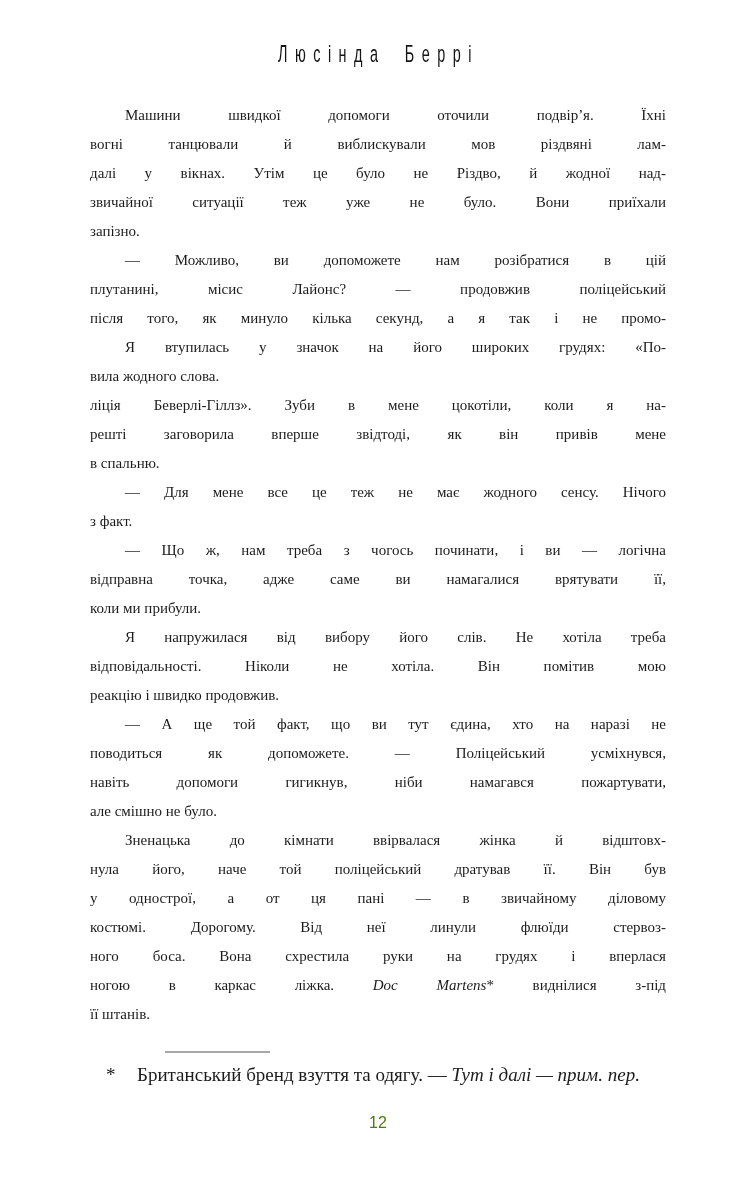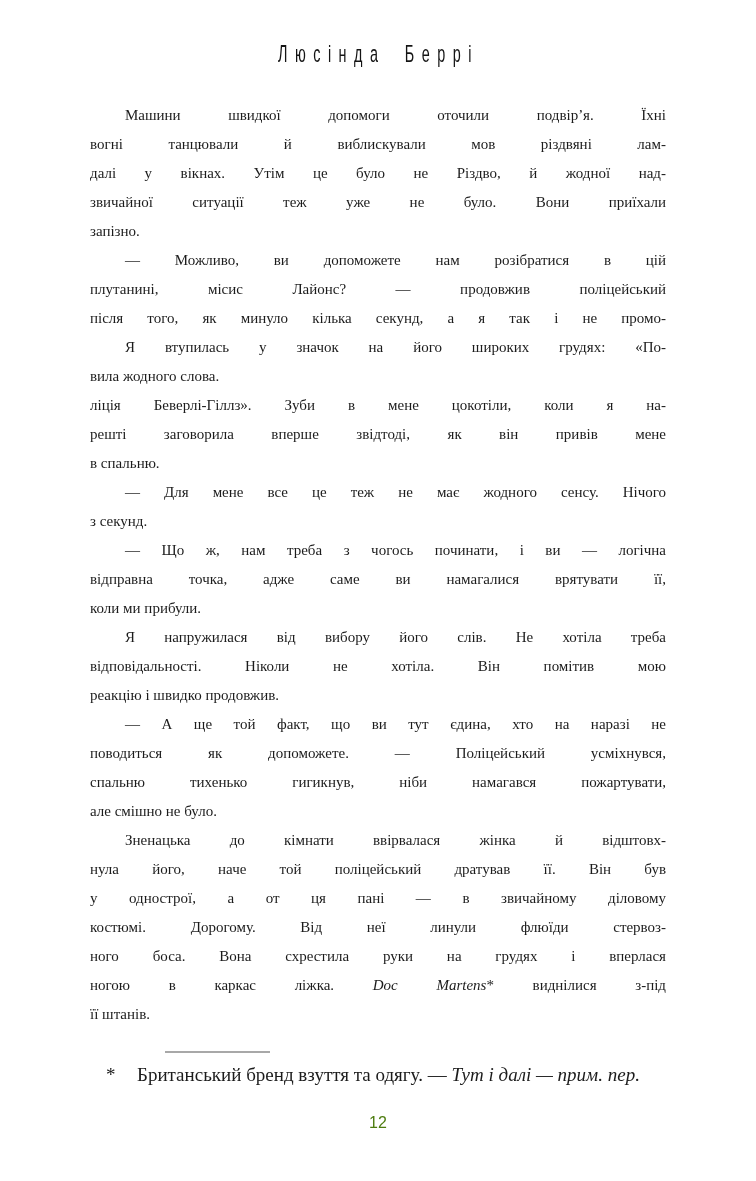--- a/index.html
+++ b/index.html
@@ -104,30 +104,30 @@
       <div class="line last">запізно.</div>
       <div class="line first">— Можливо, ви допоможете нам розібратися в цій</div>
       <div class="line">плутанині, місис Лайонс? — продовжив поліцейський</div>
       <div class="line">після того, як минуло кілька секунд, а я так і не промо-</div>
       <div class="line first">Я втупилась у значок на його широких грудях: «По-</div>
       <div class="line last">вила жодного слова.</div>
       <div class="line">ліція Беверлі-Гіллз». Зуби в мене цокотіли, коли я на-</div>
       <div class="line">решті заговорила вперше звідтоді, як він привів мене</div>
       <div class="line last">в спальню.</div>
       <div class="line first">— Для мене все це теж не має жодного сенсу. Нічого</div>
-      <div class="line last">з секунд.</div>
+      <div class="line last">з факт.</div>
       <div class="line first">— Що ж, нам треба з чогось починати, і ви — логічна</div>
       <div class="line">відправна точка, адже саме ви намагалися врятувати її,</div>
       <div class="line last">коли ми прибули.</div>
       <div class="line first">Я напружилася від вибору його слів. Не хотіла треба</div>
       <div class="line">відповідальності. Ніколи не хотіла. Він помітив мою</div>
       <div class="line last">реакцію і швидко продовжив.</div>
       <div class="line first">— А ще той факт, що ви тут єдина, хто на наразі не</div>
       <div class="line">поводиться як допоможете. — Поліцейський усміхнувся,</div>
-      <div class="line">спальню тихенько гигикнув, ніби намагався пожартувати,</div>
+      <div class="line">навіть допомоги гигикнув, ніби намагався пожартувати,</div>
       <div class="line last">але смішно не було.</div>
       <div class="line first">Зненацька до кімнати ввірвалася жінка й відштовх-</div>
       <div class="line">нула його, наче той поліцейський дратував її. Він був</div>
       <div class="line">у однострої, а от ця пані — в звичайному діловому</div>
       <div class="line">костюмі. Дорогому. Від неї линули флюїди стервоз-</div>
       <div class="line">ного боса. Вона схрестила руки на грудях і вперлася</div>
       <div class="line">ногою в каркас ліжка. <i>Doc Martens</i>* виднілися з-під</div>
       <div class="line last">її штанів.</div>
     </div>
 

